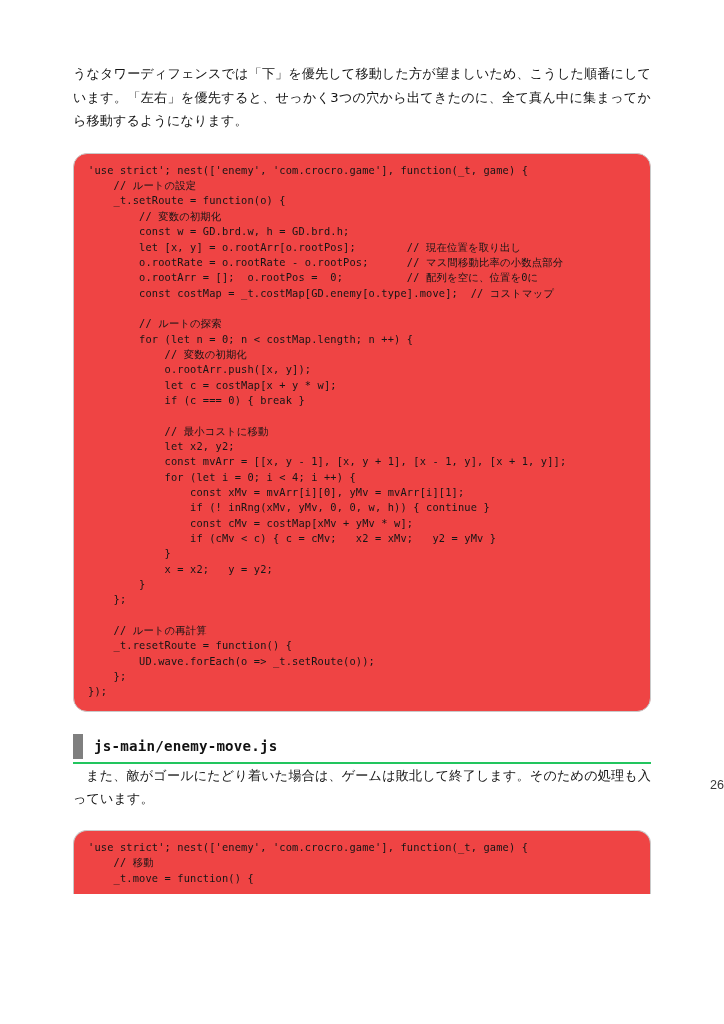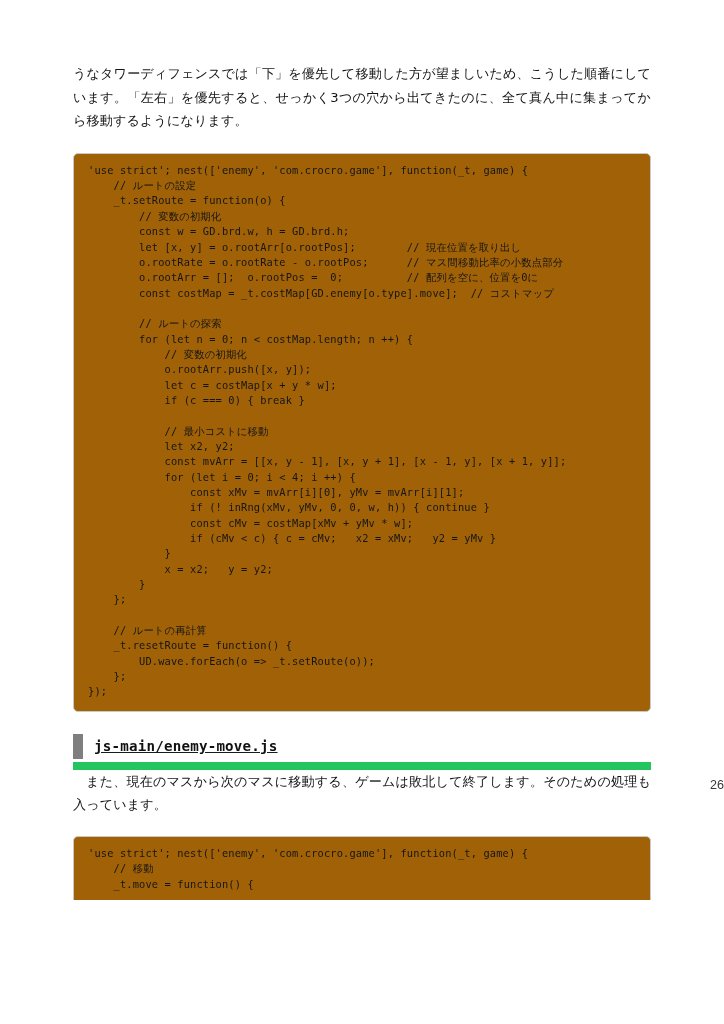--- a/index.html
+++ b/index.html
@@ -35,22 +35,22 @@
     text-align: justify;
     color: #141414;
     font-family: "DejaVu Sans", "Liberation Sans", sans-serif;
   }
   .para + .para { margin-top: 0; }
   .para.indent { text-indent: 1em; }
 
   
   .codeblock {
     border: 1px solid #c9c9c9;
-    border-radius: 5px;
-    background: #a16207;
+    border-radius: 14px;
+    background: #ef4444;
     box-sizing: border-box;
     padding: 9px 14px 11px 14px;
     overflow: hidden;
   }
   .codeblock pre {
     margin: 0;
     font-family: "DejaVu Sans Mono", "Liberation Mono", monospace;
     font-size: 10.35px;
     line-height: 15.35px;
     color: #151515;
@@ -65,23 +65,22 @@
     border-bottom-left-radius: 0;
     border-bottom-right-radius: 0;
     height: 100%;
   }
 
   
   .section-heading {
     margin-top: 22px;
     display: flex;
     align-items: stretch;
-    border-bottom: 8px solid #22c55e;
+    border-bottom: 2px solid #22c55e;
     padding-bottom: 3px;
-    text-decoration: underline;
   }
   .section-heading .bar {
     width: 10px;
     min-height: 25px;
     background: #7f7f7f;
     flex: 0 0 10px;
   }
   .section-heading .htext {
     padding-left: 11px;
     font-family: "DejaVu Sans Mono", "Liberation Mono", monospace;
@@ -151,21 +150,21 @@
     };
 });</pre>
     </div>
   </div>
 
   <div class="section-heading">
     <span class="bar"></span>
     <span class="htext">js-main/enemy-move.js</span>
   </div>
 
-  <p class="para indent">また、現在のマスから次のマスに移動する、ゲームは敗北して終了します。そのための処理も入っています。</p>
+  <p class="para indent">また、敵がゴールにたどり着いた場合は、ゲームは敗北して終了します。そのための処理も入っています。</p>
 
   <div id="code-move-wrap">
     <div class="codeblock">
       <pre>'use strict'; nest(['enemy', 'com.crocro.game'], function(_t, game) {
     // 移動
     _t.move = function() {</pre>
     </div>
   </div>
 
   <div class="page-number">26</div>

